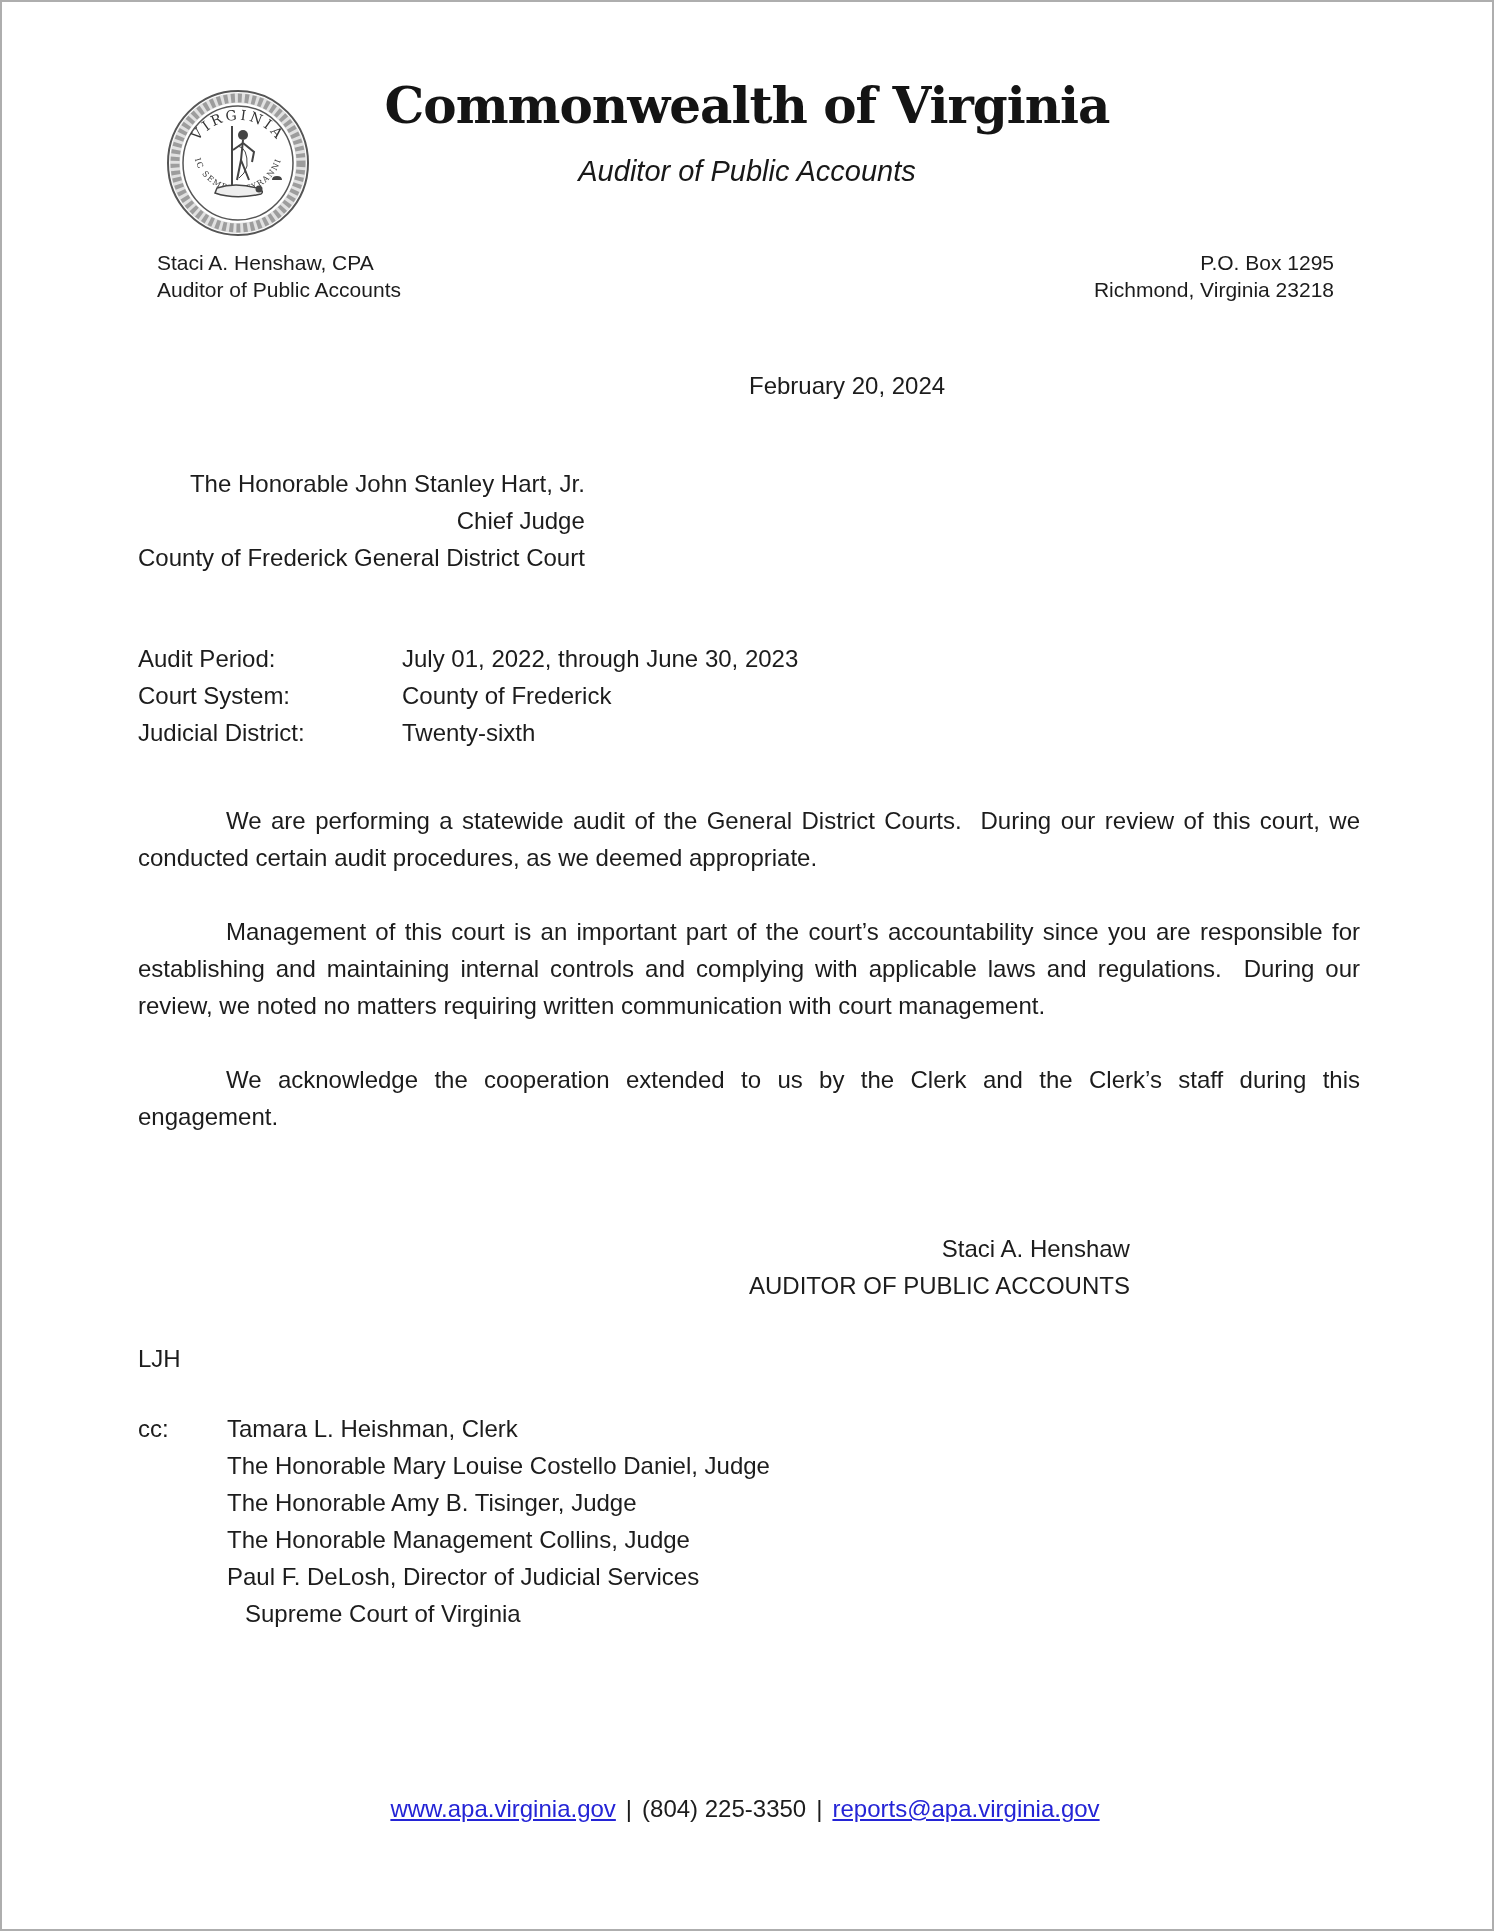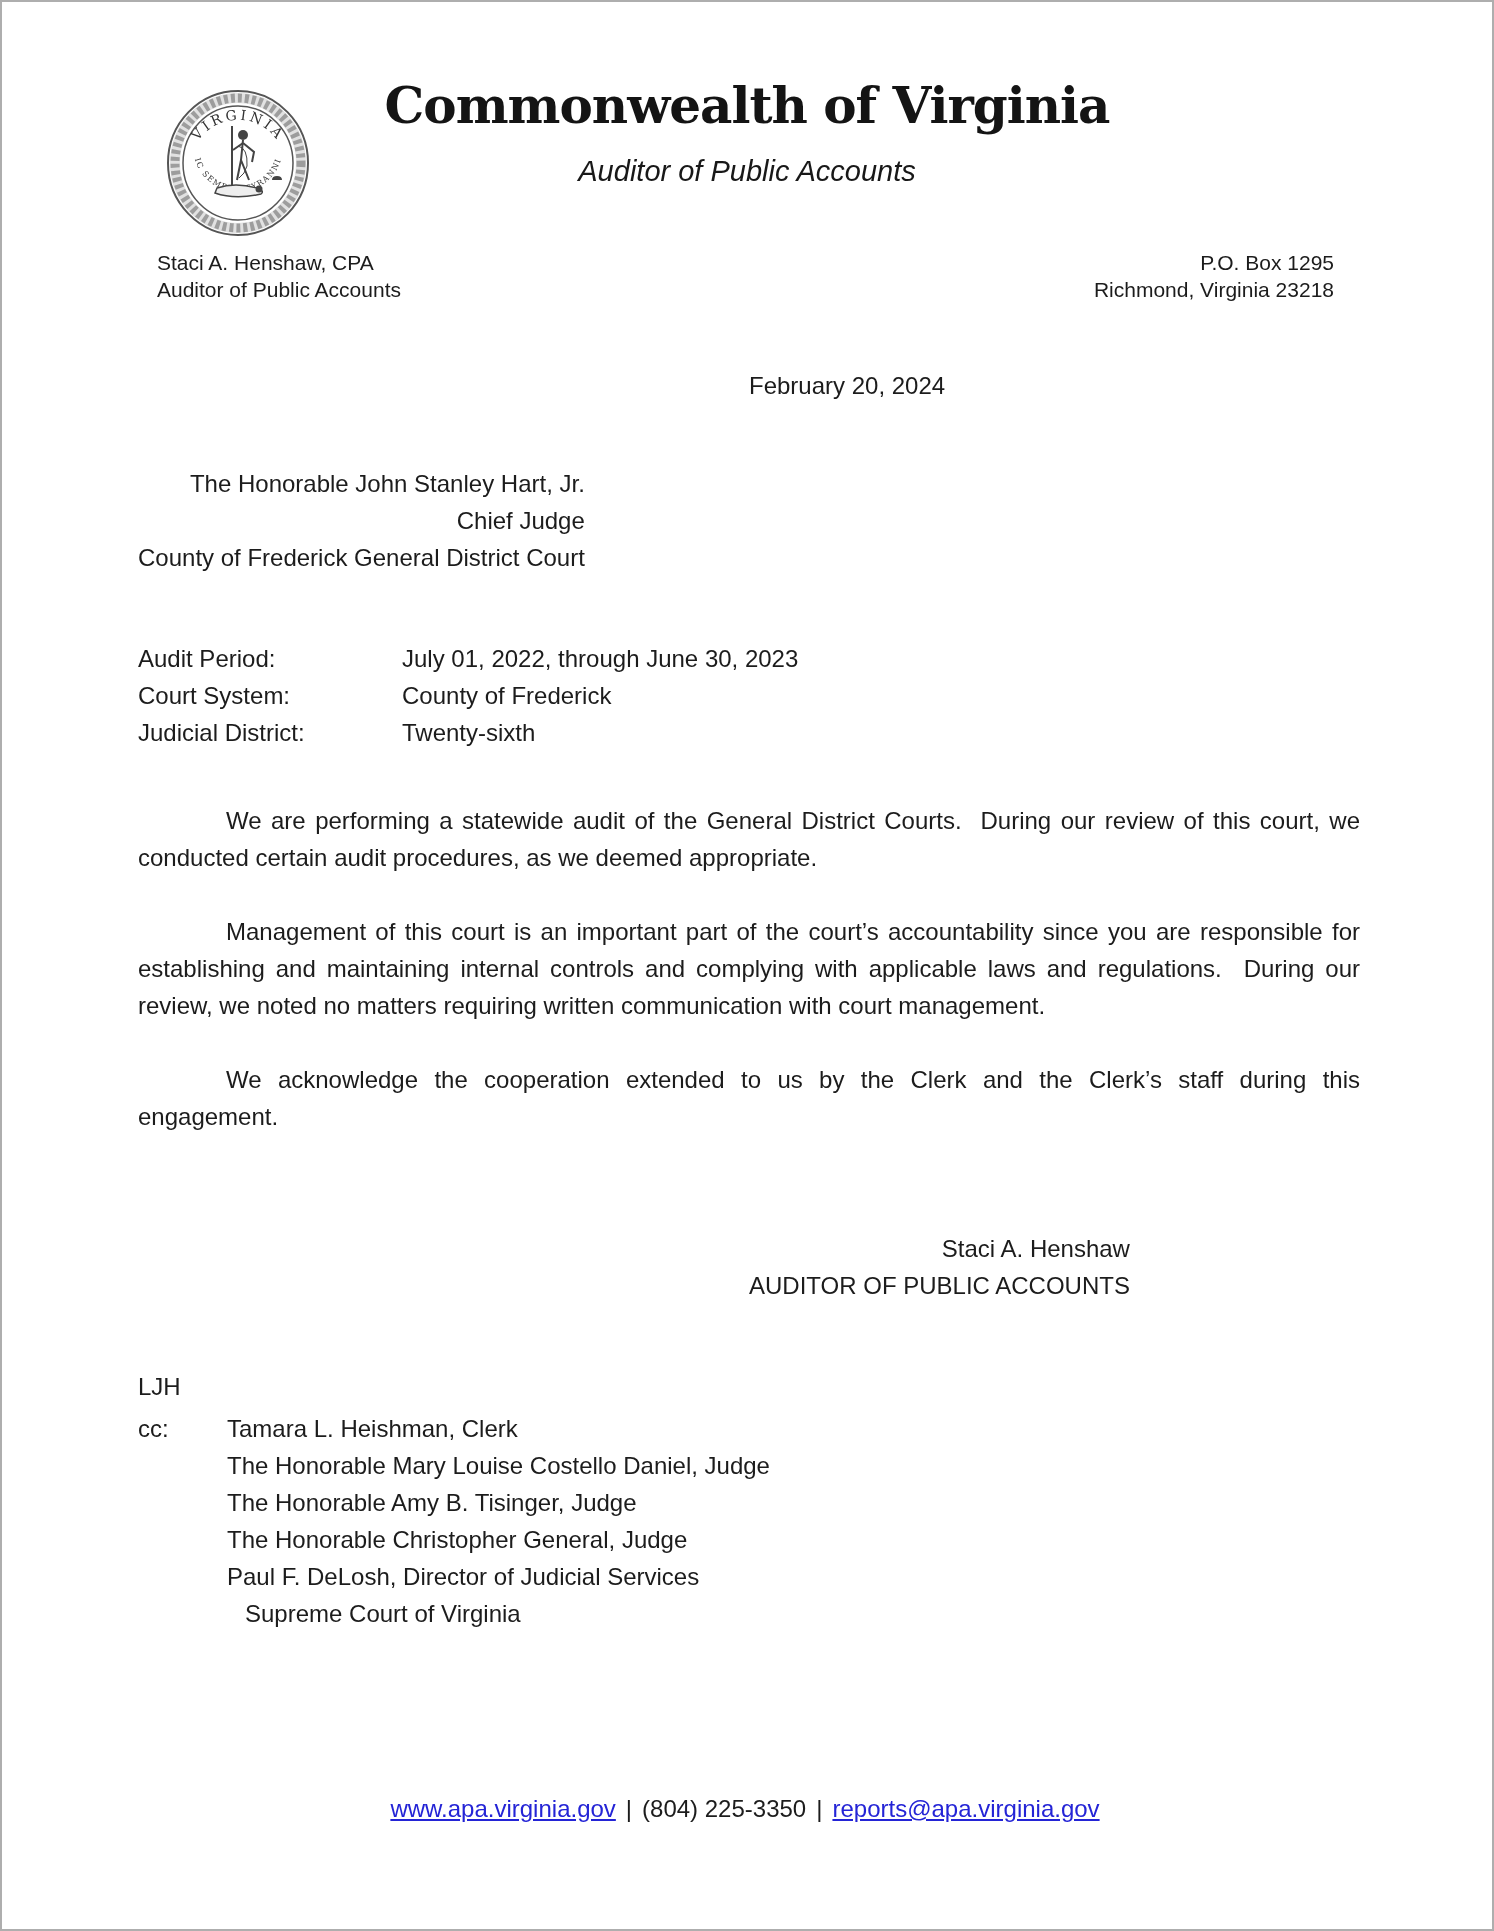--- a/index.html
+++ b/index.html
@@ -69,21 +69,21 @@
     text-align:justify;
     text-indent:88px;
     white-space:pre-wrap;
   }
   .signature-block {
     position:absolute; left:747px; top:1228px;
     font-size:24px; line-height:37px;text-align:right;
   }
   .initials-line {
     position:absolute; left:136px; top:1338px;
-    font-size:24px; line-height:37px;margin-top:28px;
+    font-size:24px; line-height:37px;
   }
   .cc-block {
     position:absolute; left:136px; top:1408px;
     display:flex;
     font-size:24px; line-height:37px;
   }
   .cc-label { width:89px; flex:0 0 89px; }
   .cc-list div:last-child { padding-left:18px; }
 
   
@@ -183,21 +183,21 @@
   </div>
 
   <div class="initials-line">LJH</div>
 
   <div class="cc-block">
     <div class="cc-label">cc:</div>
     <div class="cc-list">
       <div>Tamara L. Heishman, Clerk</div>
       <div>The Honorable Mary Louise Costello Daniel, Judge</div>
       <div>The Honorable Amy B. Tisinger, Judge</div>
-      <div>The Honorable Christopher General, Judge</div>
+      <div>The Honorable Management Collins, Judge</div>
       <div>Paul F. DeLosh, Director of Judicial Services</div>
       <div>Supreme Court of Virginia</div>
     </div>
   </div>
 
   <div class="footer">
     <span class="link">www.apa.virginia.gov</span><span class="sep">|</span><span>(804) 225-3350</span><span class="sep">|</span><span class="link">reports@apa.virginia.gov</span>
   </div>
 
 </div>

